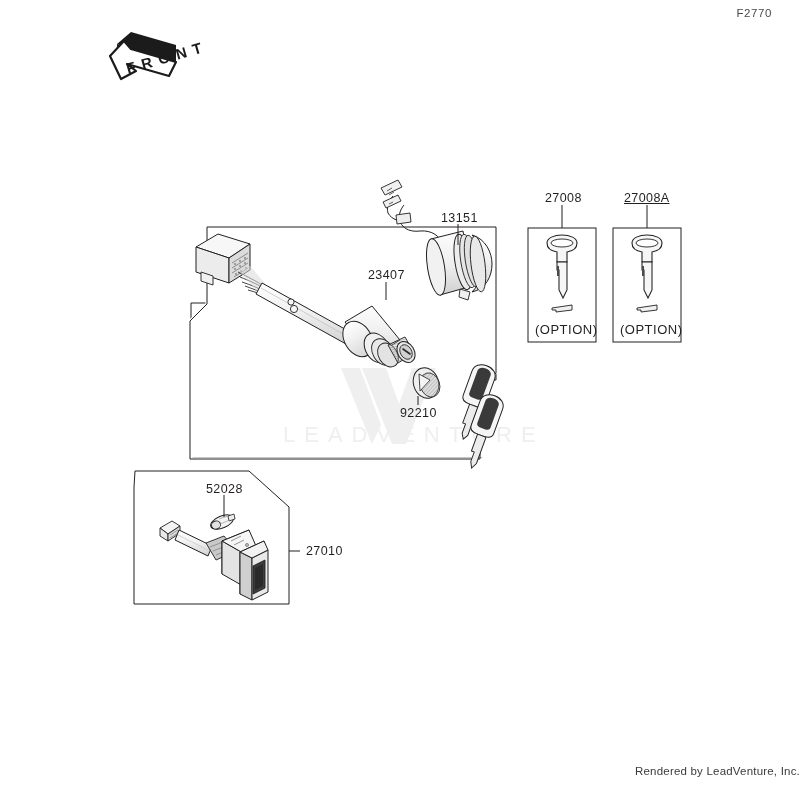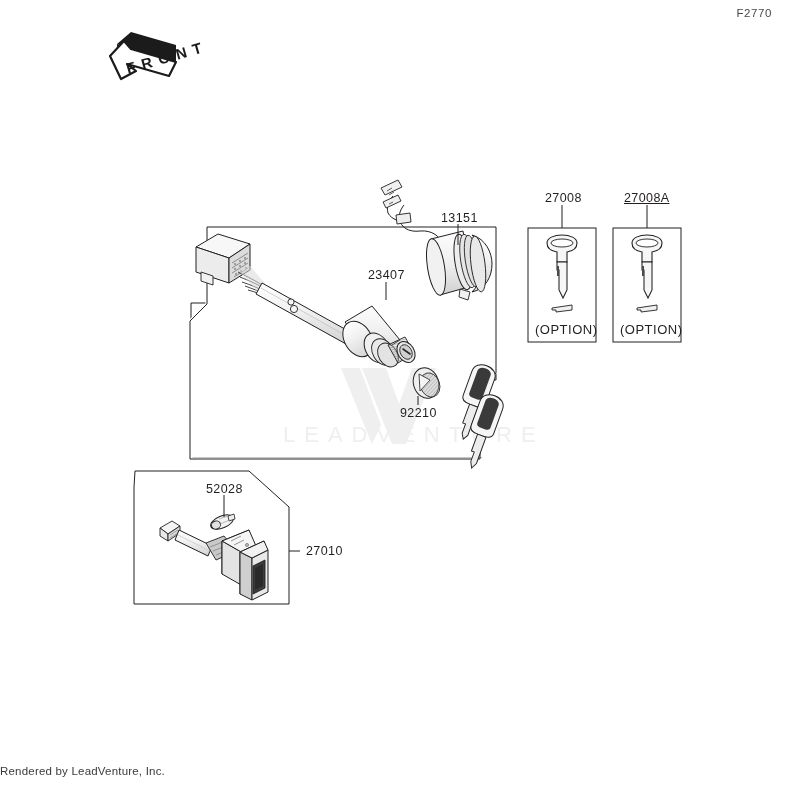--- a/index.html
+++ b/index.html
@@ -34,21 +34,21 @@
     right: 28px;
     top: 7px;
     font-size: 11.5px;
     color: #4a4a4a;
     letter-spacing: 0.6px;
   }
   #footer-credit {
     left: 0;
     right: 0;
     top: 765px;
-    text-align: left;
+    text-align: right;
     font-size: 11.5px;
     color: #3b3b3b;
     letter-spacing: 0.2px;
   }
   .opt-text {
     font-size: 13px;
     letter-spacing: 0.5px;
   }
 </style>
 </head>

